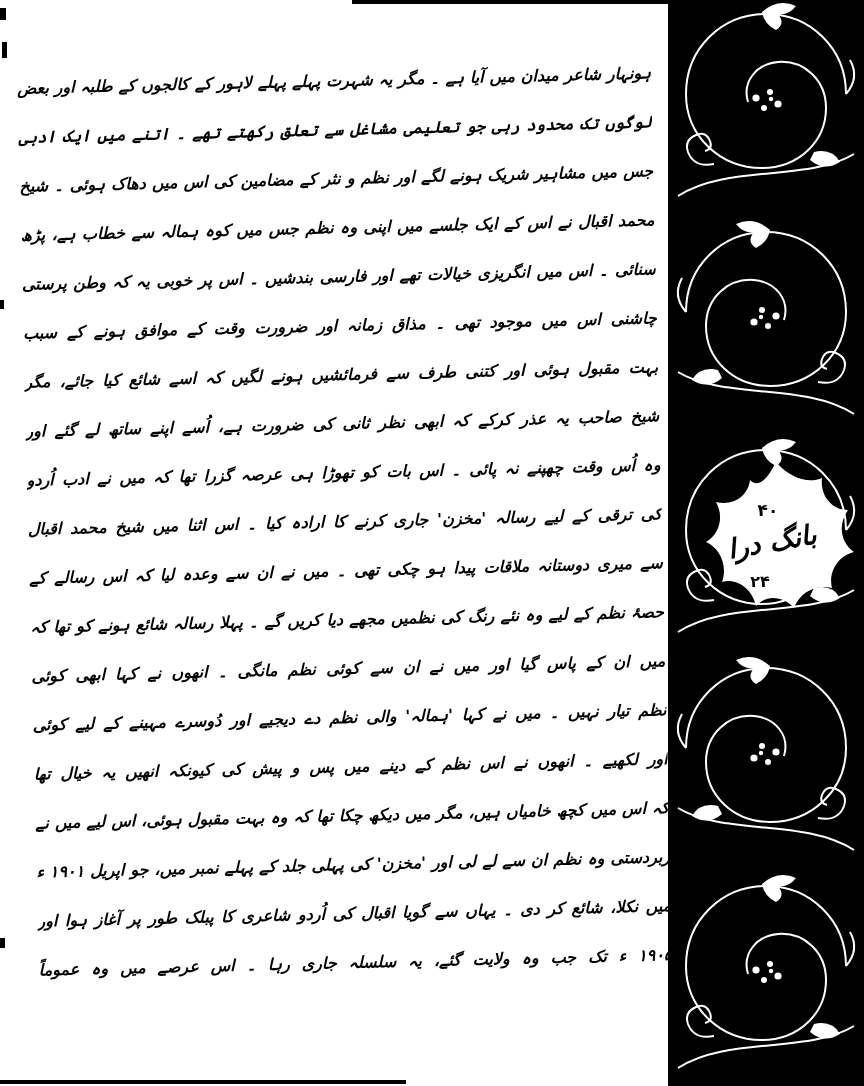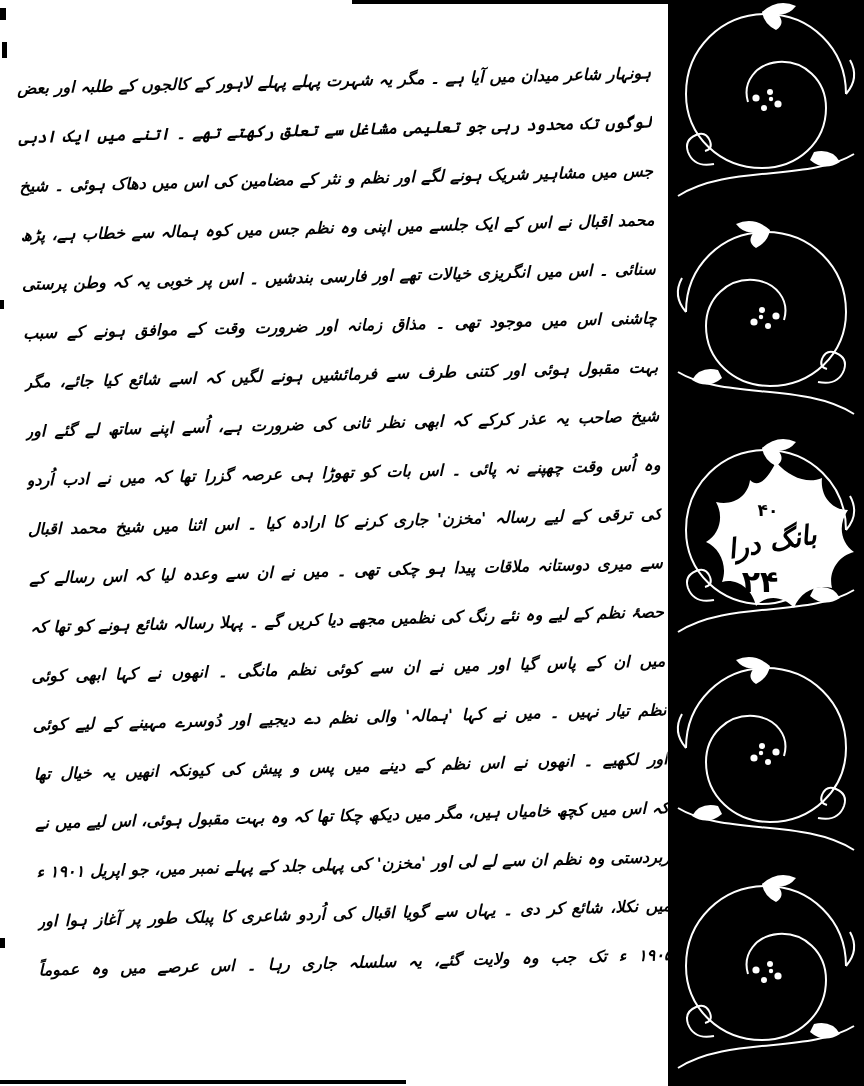--- a/index.html
+++ b/index.html
@@ -47,21 +47,21 @@
     text-align:center;
     font-weight:bold;
     z-index:5;
   }
   .medallion-num-top{left:736px;top:490px;width:64px;height:40px;font-size:17px;line-height:40px;}
   .medallion-title{
     left:696px;top:516px;width:152px;height:52px;
     font-size:27px;line-height:52px;font-style:italic;
     transform:rotate(-10deg);
   }
-  .medallion-num-bottom{left:728px;top:560px;width:64px;height:44px;font-size:30px;line-height:44px;}
+  .medallion-num-bottom{left:728px;top:560px;width:64px;height:44px;font-size:16px;line-height:44px;}
   
   .artifact{position:absolute;background:#000;}
   .artifact-top-line{left:352px;top:0;width:324px;height:4px;}
   .artifact-bottom-line{left:0;top:1080px;width:406px;height:4px;}
   .speck-1{left:0;top:8px;width:6px;height:12px;}
   .speck-2{left:2px;top:42px;width:5px;height:16px;}
   .speck-3{left:0;top:300px;width:4px;height:9px;}
   .speck-4{left:0;top:938px;width:5px;height:10px;}
 </style>
 </head>

